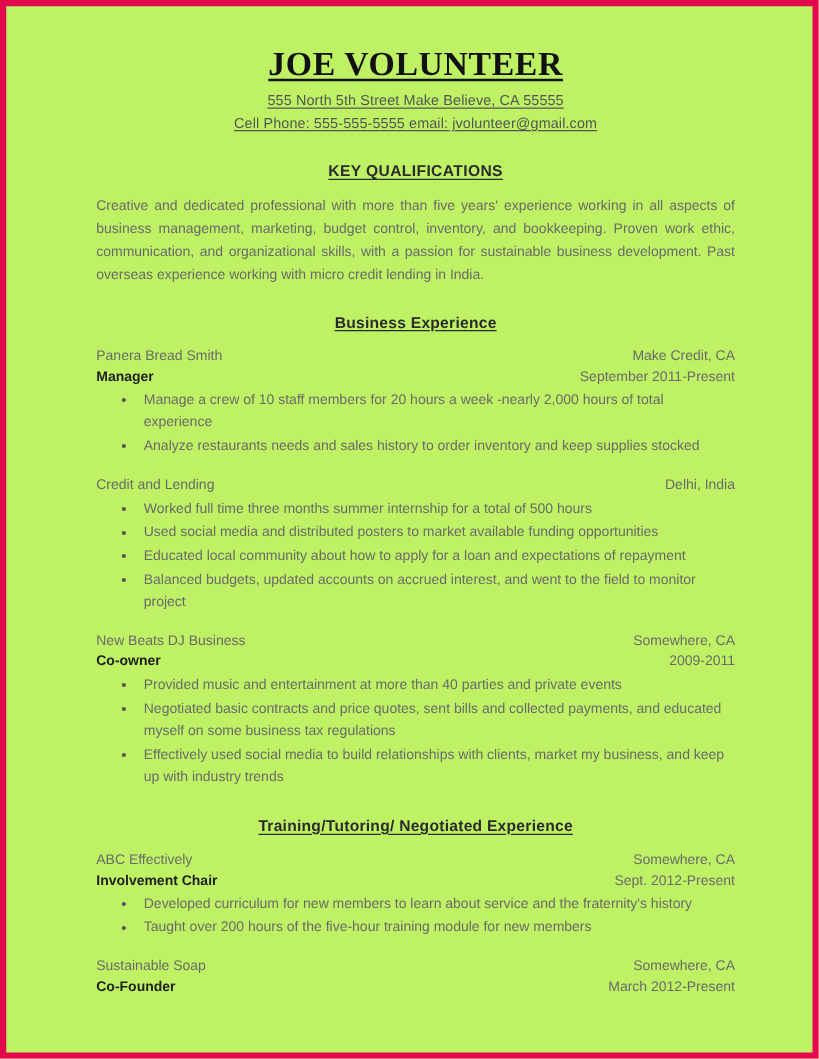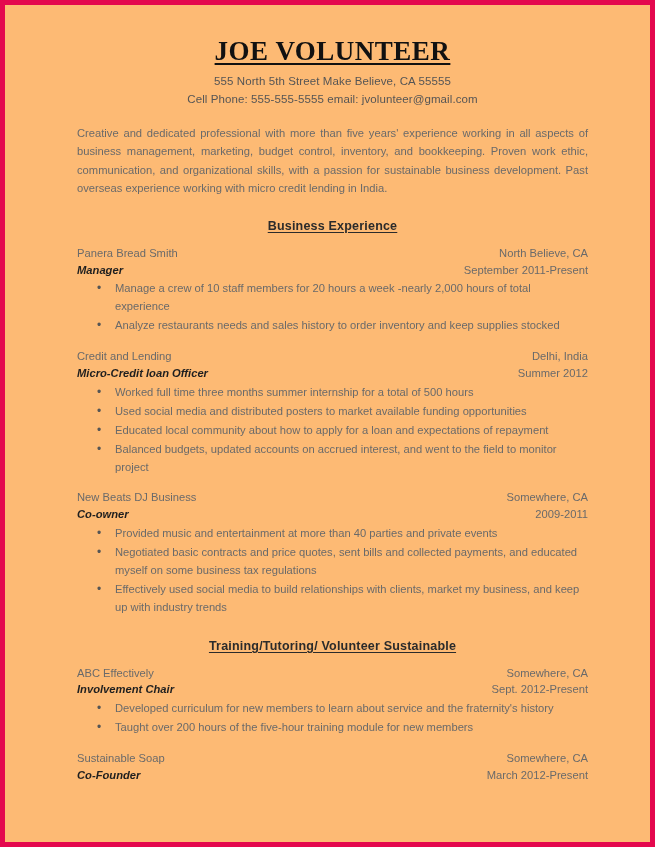--- a/index.html
+++ b/index.html
@@ -6,21 +6,21 @@
     margin: 0;
     padding: 0;
     background: #ffffff;
   }
   .page {
     position: relative;
     width: 655px;
     height: 847px;
     box-sizing: border-box;
     border: 5px solid #e4084e;
-    background: #fdba74;
+    background: #bef264;
     overflow: hidden;
     font-family: "Liberation Sans", sans-serif;
     color: #2b2b2b;
   }
   
   .sheet {
     position: absolute;
     left: 0; top: 0; right: 0; bottom: 0;
     padding: 30px 62px 0 72px;
     box-sizing: border-box;
@@ -36,20 +36,21 @@
     color: #111;
     text-decoration: underline;
     text-underline-offset: 3px;
     margin: 2px 0 6px 0;
     line-height: 1.1;
   }
   .contact-line {
     text-align: center;
     font-size: 11.5px;
     color: #555;
+    text-decoration: underline;
     text-underline-offset: 2px;
     line-height: 1.55;
     letter-spacing: 0.1px;
   }
   .contact-line.second { margin-bottom: 16px; }
 
   
   .section-heading {
     text-align: center;
     font-size: 12.5px;
@@ -86,21 +87,20 @@
   .place {
     font-size: 11.2px;
     color: #6a6a6a;
     text-align: right;
     white-space: nowrap;
   }
   .role {
     font-size: 11.2px;
     font-weight: bold;
     color: #1f1f1f;
-    font-style: italic;
   }
   .dates {
     font-size: 11.2px;
     color: #6a6a6a;
     text-align: center;
     white-space: nowrap;
   }
   ul.bullets {
     list-style: none;
     margin: 2px 0 0 0;
@@ -126,48 +126,45 @@
 </head>
 <body>
 
 <div class="page">
   <div class="sheet">
 
     <h1 class="doc-name">JOE VOLUNTEER</h1>
     <div class="contact-line">555 North 5th Street Make Believe, CA 55555</div>
     <div class="contact-line second">Cell Phone: 555-555-5555 email: jvolunteer@gmail.com</div>
 
+    <h2 class="section-heading caps">KEY QUALIFICATIONS</h2>
     <p class="summary">Creative and dedicated professional with more than five years' experience working in all aspects of business management, marketing, budget control, inventory, and bookkeeping. Proven work ethic, communication, and organizational skills, with a passion for sustainable business development. Past overseas experience working with micro credit lending in India.</p>
 
     <h2 class="section-heading">Business Experience</h2>
     <div>
 
       <div class="entry">
         <div class="entry-row">
           <span class="org">Panera Bread Smith</span>
-          <span class="place">North Believe, CA</span>
+          <span class="place">Make Credit, CA</span>
         </div>
         <div class="entry-row">
           <span class="role">Manager</span>
           <span class="dates">September 2011-Present</span>
         </div>
         <ul class="bullets">
           <li>Manage a crew of 10 staff members for 20 hours a week -nearly 2,000 hours of total experience</li>
           <li>Analyze restaurants needs and sales history to order inventory and keep supplies stocked</li>
         </ul>
       </div>
 
       <div class="entry">
         <div class="entry-row">
           <span class="org">Credit and Lending</span>
           <span class="place">Delhi, India</span>
-        </div>
-        <div class="entry-row">
-          <span class="role">Micro-Credit loan Officer</span>
-          <span class="dates">Summer 2012</span>
         </div>
         <ul class="bullets">
           <li>Worked full time three months summer internship for a total of 500 hours</li>
           <li>Used social media and distributed posters to market available funding opportunities</li>
           <li>Educated local community about how to apply for a loan and expectations of repayment</li>
           <li>Balanced budgets, updated accounts on accrued interest, and went to the field to monitor project</li>
         </ul>
       </div>
 
       <div class="entry">
@@ -181,21 +178,21 @@
         </div>
         <ul class="bullets">
           <li>Provided music and entertainment at more than 40 parties and private events</li>
           <li>Negotiated basic contracts and price quotes, sent bills and collected payments, and educated myself on some business tax regulations</li>
           <li>Effectively used social media to build relationships with clients, market my business, and keep up with industry trends</li>
         </ul>
       </div>
 
     </div>
 
-    <h2 class="section-heading">Training/Tutoring/ Volunteer Sustainable</h2>
+    <h2 class="section-heading">Training/Tutoring/ Negotiated Experience</h2>
     <div>
 
       <div class="entry">
         <div class="entry-row">
           <span class="org">ABC Effectively</span>
           <span class="place">Somewhere, CA</span>
         </div>
         <div class="entry-row">
           <span class="role">Involvement Chair</span>
           <span class="dates">Sept. 2012-Present</span>

